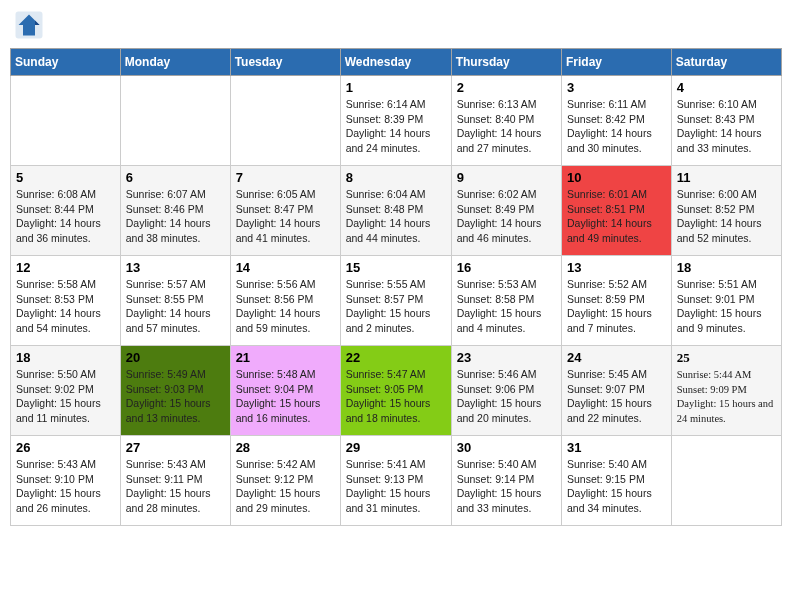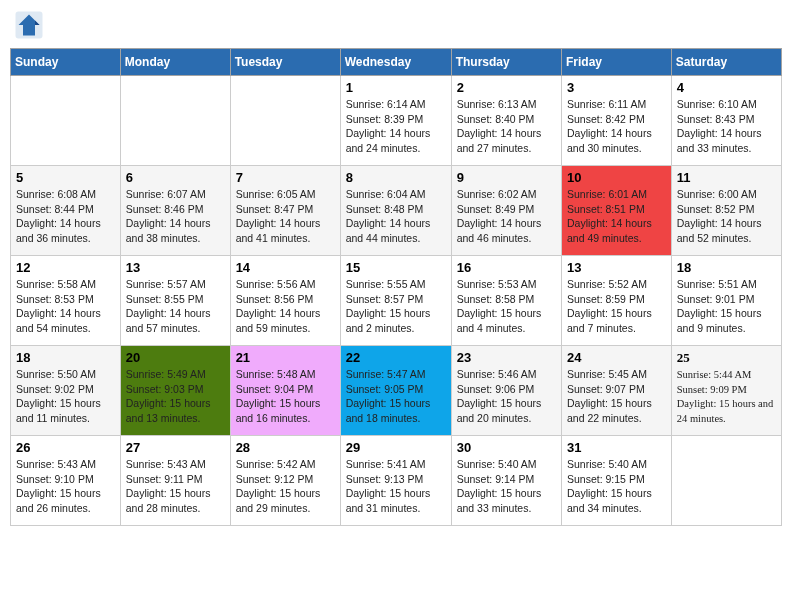--- a/index.html
+++ b/index.html
@@ -213,21 +213,21 @@
           <div class="day-info">Sunrise: 5:50 AM<br>Sunset: 9:02 PM<br>Daylight: 15 hours and 11 minutes.</div>
         </td>
         <td style="background: #4d7c0f;">
           <div class="day-number">20</div>
           <div class="day-info">Sunrise: 5:49 AM<br>Sunset: 9:03 PM<br>Daylight: 15 hours and 13 minutes.</div>
         </td>
         <td style="background: #f0abfc;">
           <div class="day-number">21</div>
           <div class="day-info">Sunrise: 5:48 AM<br>Sunset: 9:04 PM<br>Daylight: 15 hours and 16 minutes.</div>
         </td>
-        <td style="background: #0ea5e9;">
+        <td style="background: #84cc16;">
           <div class="day-number">22</div>
           <div class="day-info">Sunrise: 5:47 AM<br>Sunset: 9:05 PM<br>Daylight: 15 hours and 18 minutes.</div>
         </td>
         <td style="background: rgb(245, 245, 245);">
           <div class="day-number">23</div>
           <div class="day-info">Sunrise: 5:46 AM<br>Sunset: 9:06 PM<br>Daylight: 15 hours and 20 minutes.</div>
         </td>
         <td style="background: rgb(245, 245, 245);">
           <div class="day-number">24</div>
           <div class="day-info">Sunrise: 5:45 AM<br>Sunset: 9:07 PM<br>Daylight: 15 hours and 22 minutes.</div>

